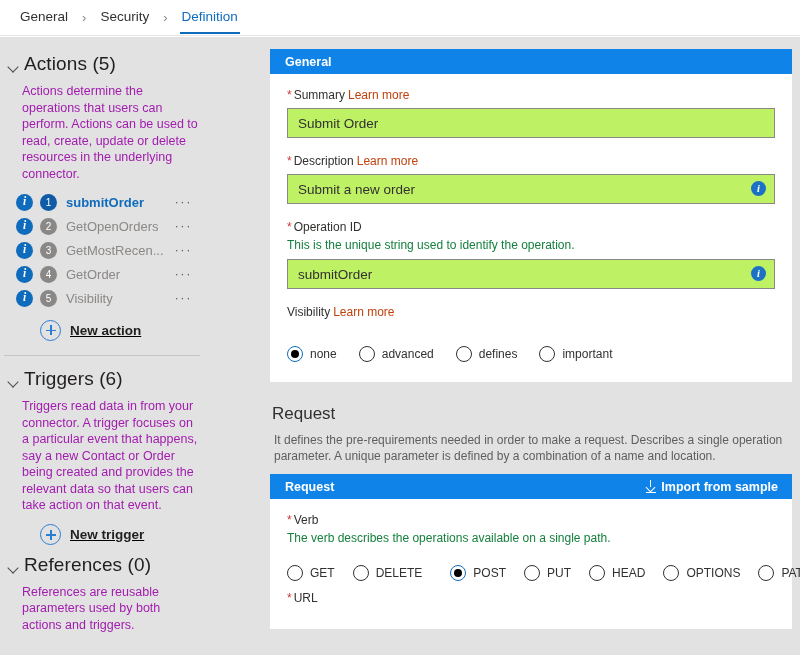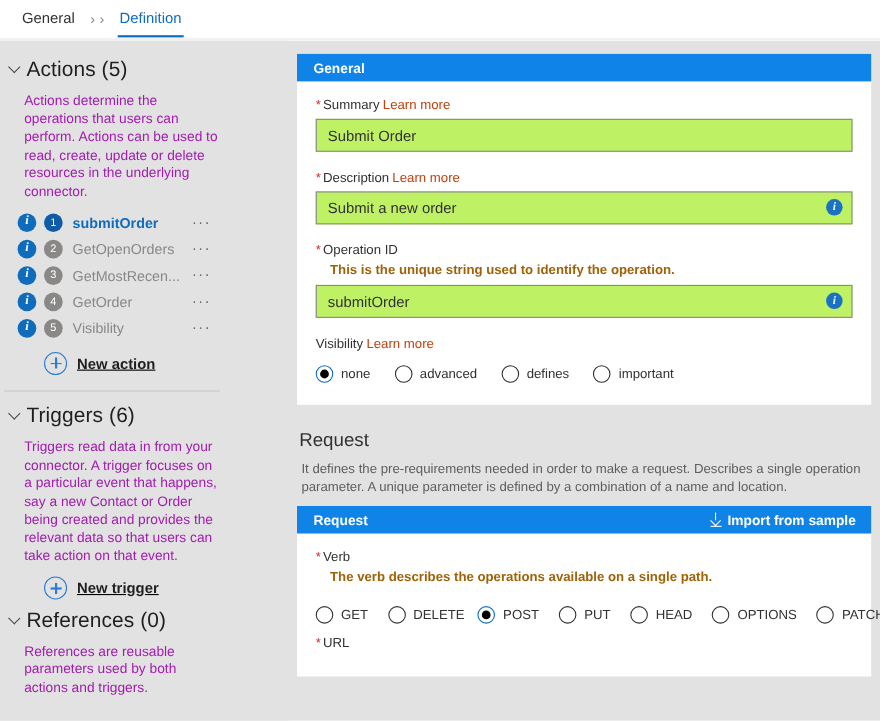--- a/index.html
+++ b/index.html
@@ -59,21 +59,21 @@
   
   .sidebar {
     width: 262px;
     height: 618px;
     background: #e2e2e2;
     padding: 10px 0 0 0;
     overflow: hidden;
     position: relative;
   }
   .section-head {
-    display: flex; align-items: flex-start;
+    display: flex; align-items: flex-end;
     padding: 6px 0 6px 6px;
     cursor: pointer;
   }
   .chev {
     width: 16px; height: 16px;
     display: inline-block;
     position: relative;
     flex: 0 0 16px;
     margin-right: 2px;
   }
@@ -243,23 +243,22 @@
   .field-label {
     font-size: 12px;
     color: #323130;
     margin-bottom: 6px;
     white-space: nowrap;
   }
   .req-star { color: #d13438; margin-right: 2px; }
   .learn-more { color: #c2410c; cursor: pointer; margin-left: 3px; }
   .field-help {
     font-size: 12px;
-    color: #a16207;
-    margin: -2px 0 7px 13px;
-    font-weight: bold;
+    color: #15803d;
+    margin: -2px 0 7px 0;
   }
   .input-wrap { position: relative; width: 100%; }
   .txt-input {
     width: 100%;
     height: 30px;
     border: 1px solid #8a8886;
     background: #bef264;
     font-size: 13.5px;
     color: #323130;
     padding: 0 30px 0 10px;
@@ -276,21 +275,21 @@
     font-size: 10.5px;
     font-weight: bold;
     font-style: italic;
     font-family: "Liberation Serif", serif;
     display: flex; align-items: center; justify-content: center;
     cursor: pointer;
   }
 
   .radio-row {
     display: flex; align-items: center;
-    margin-top: 13px;
+    margin-top: 27px;
     flex-wrap: nowrap;
   }
   .radio-opt {
     display: flex; align-items: center;
     margin-right: 22px;
     cursor: pointer;
     white-space: nowrap;
   }
   .radio-circle {
     width: 16px; height: 16px;
@@ -329,20 +328,21 @@
     margin: 0 0 10px 4px;
     max-width: 516px;
   }
 </style>
 </head>
 <body>
 
 <div class="topbar">
   <div class="crumb">General</div>
   <div class="crumb-sep">›</div>
+  <div class="crumb">Security</div>
   <div class="crumb-sep">›</div>
   <div class="crumb active">Definition</div>
 </div>
 
 <div class="page">
 
   <div class="sidebar">
 
     <div class="section-head">
       <span class="chev"></span>
@@ -492,21 +492,21 @@
         <div class="field" style="margin-bottom:10px">
           <div class="field-label">
             <span class="req-star">*</span><span>Verb</span>
           </div>
           <div class="field-help">The verb describes the operations available on a single path.</div>
           <div class="radio-row" style="margin-top:20px">
             <div class="radio-opt" style="margin-right:18px">
               <span class="radio-circle"></span>
               <span class="radio-label">GET</span>
             </div>
-            <div class="radio-opt" style="margin-right:12px">
+            <div class="radio-opt" style="margin-right:28px">
               <span class="radio-circle"></span>
               <span class="radio-label">DELETE</span>
             </div>
             <div class="radio-opt checked" style="margin-right:18px">
               <span class="radio-circle"></span>
               <span class="radio-label">POST</span>
             </div>
             <div class="radio-opt" style="margin-right:18px">
               <span class="radio-circle"></span>
               <span class="radio-label">PUT</span>

